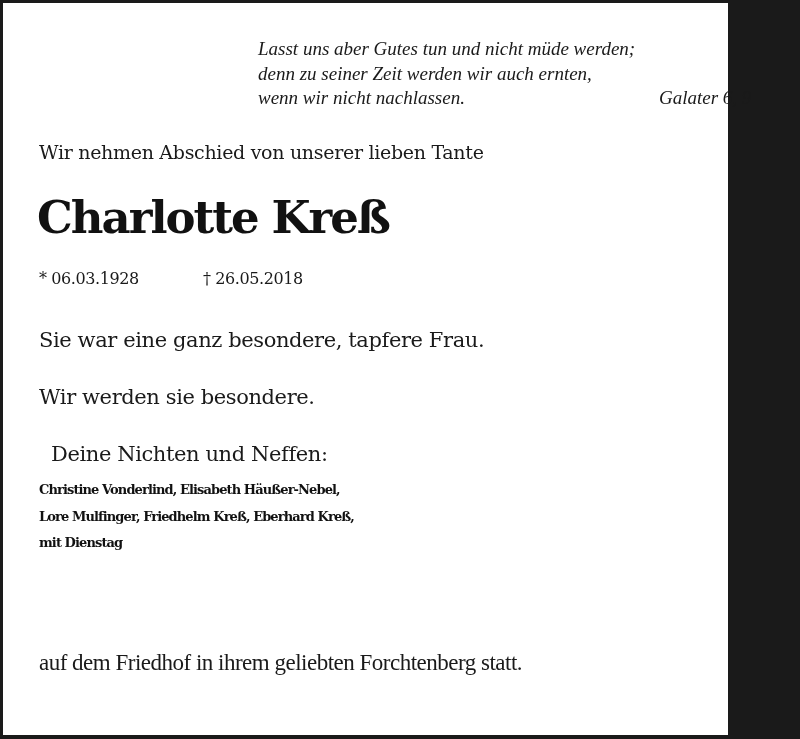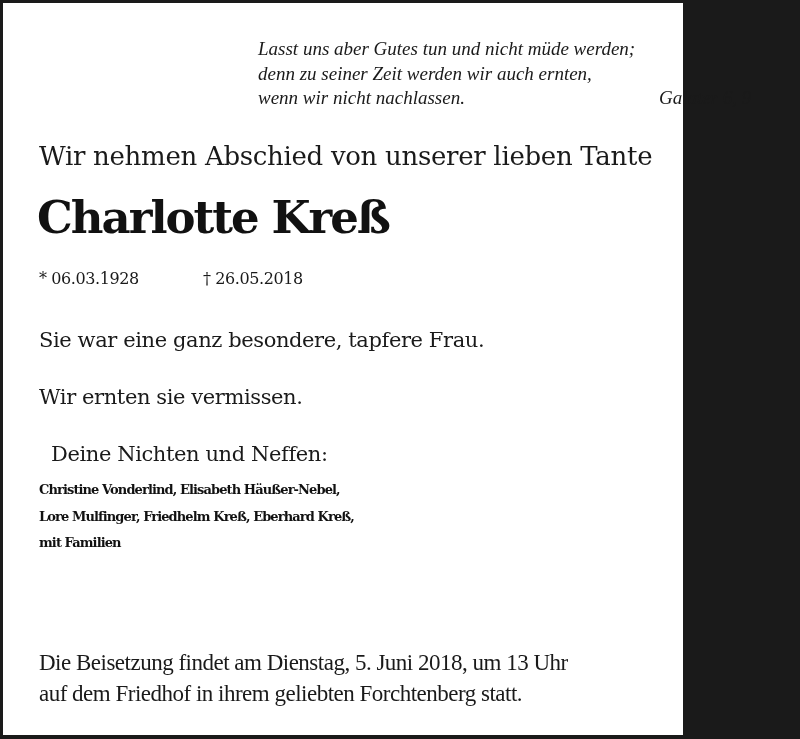--- a/index.html
+++ b/index.html
@@ -9,30 +9,31 @@
       position: relative;
       overflow: hidden;
       font-family: "DejaVu Serif", "Liberation Serif", serif;
       color: #1a1a1a;
     }
     .page {
       position: absolute;
       left: 3px; top: 3px;
       width: 680px; height: 732px;
       background: #ffffff;
+      padding-left: 45px;
     }
     .abs { position: absolute; white-space: nowrap; }
     .verse {
       font-family: "Liberation Serif", "DejaVu Serif", serif;
       font-style: italic;
       font-size: 19px;
       line-height: 24.5px;
       color: #1a1a1a;
     }
-    .intro { font-size: 26px; letter-spacing: -0.3px; }
+    .intro { font-size: 19px; letter-spacing: -0.3px; }
     .name {
       font-family: "DejaVu Serif", serif;
       font-weight: bold;
       font-size: 45px;
       letter-spacing: -2px;
       color: #111;
     }
     .dates { font-size: 16px; letter-spacing: -0.4px; }
     .body-line { font-size: 21px; letter-spacing: -0.4px; }
     .family {
@@ -63,28 +64,27 @@
   <div class="abs verse" style="left:656px; top:83px;">Galater 6, 9</div>
 
   <div class="abs intro" style="left:36px; top:138px;">Wir nehmen Abschied von unserer lieben Tante</div>
 
   <div class="abs name" style="left:34px; top:188px;">Charlotte Kreß</div>
 
   <div class="abs dates" style="left:36px; top:266px;">* 06.03.1928</div>
   <div class="abs dates" style="left:200px; top:266px;">† 26.05.2018</div>
 
   <div class="abs body-line" style="left:36px; top:325px;">Sie war eine ganz besondere, tapfere Frau.</div>
-  <div class="abs body-line" style="left:36px; top:382px;">Wir ernten sie vermissen.</div>
+  <div class="abs body-line" style="left:36px; top:382px;">Wir werden sie besondere.</div>
 
   <div class="abs body-line" style="left:48px; top:439px;">Deine Nichten und Neffen:</div>
 
   <div class="abs family" style="left:36px; top:474px;">
     <div>Christine Vonderlind, Elisabeth Häußer-Nebel,</div>
     <div>Lore Mulfinger, Friedhelm Kreß, Eberhard Kreß,</div>
-    <div>mit Familien</div>
+    <div>mit Dienstag</div>
   </div>
 
   <div class="abs funeral" style="left:36px; top:644px;">
-    <div>Die Beisetzung findet am Dienstag, 5. Juni 2018, um 13 Uhr</div>
     <div>auf dem Friedhof in ihrem geliebten Forchtenberg statt.</div>
   </div>
 
 </div>
 
 </body></html>

